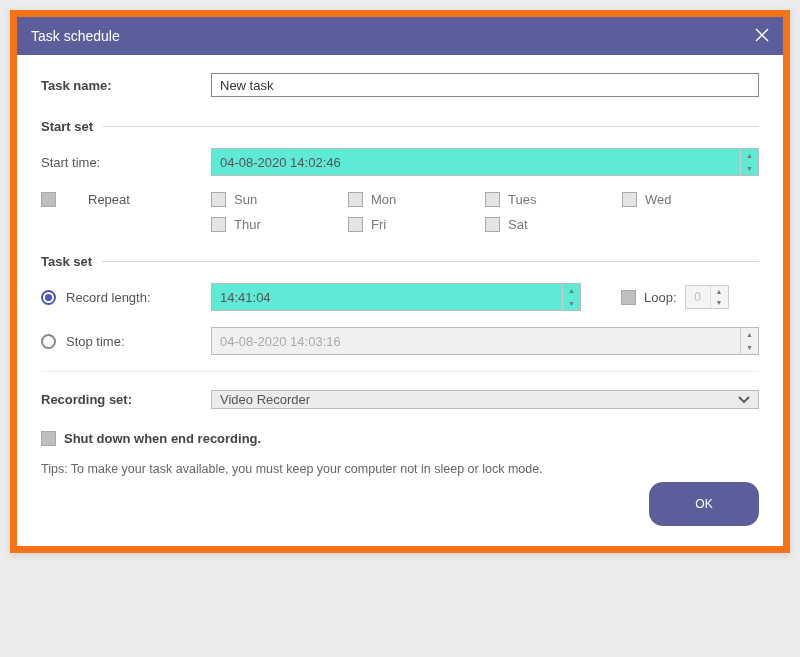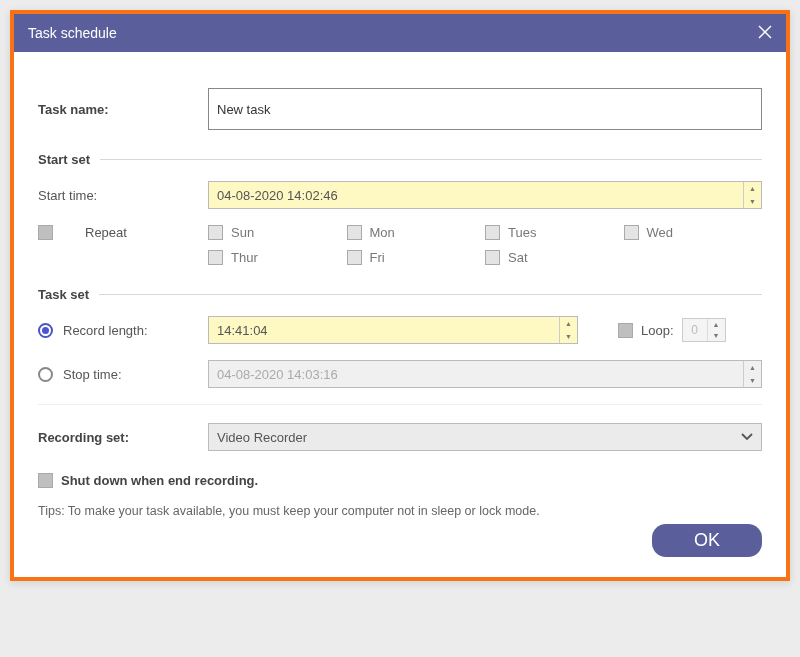--- a/index.html
+++ b/index.html
@@ -11,56 +11,56 @@
     font-size: 13px;
     color: #555;
     width: 800px;
     height: 657px;
     overflow: hidden;
   }
   .dialog {
     margin: 10px;
     width: 780px;
     background: #fff;
-    border: 4px solid #f97316;
+    border: 7px solid #f97316;
     box-shadow: 0 2px 8px rgba(0,0,0,0.12);
   }
   .titlebar {
     background: #5a5e9b;
     color: #fff;
     height: 38px;
     display: flex;
     align-items: center;
     padding: 0 14px;
     justify-content: space-between;
   }
   .titlebar .title { font-size: 14px; }
   .close-x {
     cursor: pointer;
     font-size: 18px;
     line-height: 1;
   }
   .content {
-    padding: 36px 24px 18px 24px;
+    padding: 18px 24px 18px 24px;
   }
   .row {
     display: flex;
     align-items: center;
     margin-bottom: 16px;
   }
   .row-label {
     width: 170px;
     flex-shrink: 0;
     color: #555;
   }
   .bold { font-weight: bold; color:#444; }
   .text-input {
     flex: 1;
     border: 1px solid #888;
-    height: 42px;
+    height: 24px;
     padding: 2px 8px;
     font-size: 13px;
     color: #333;
     background:#fff;
   }
   .section-head {
     display: flex;
     align-items: center;
     margin: 22px 0 14px 0;
   }
@@ -72,21 +72,21 @@
   .section-head .sh-line {
     flex: 1;
     height: 1px;
     background: #d8d8d8;
   }
   .spinner-box {
     flex: 1;
     display: flex;
     align-items: stretch;
     border: 1px solid #bbb;
-    background: #fef9c3;
+    background: #5eead4;
     height: 28px;
   }
   .spinner-box.disabled { color:#aaa; background:#f0f0f0;}
   .spinner-box .val {
     flex: 1;
     display: flex;
     align-items: center;
     padding: 0 8px;
     font-size: 13px;
   }
@@ -141,21 +141,21 @@
     width:7px; height:7px;
     background:#4a55c8;
     border-radius:50%;
   }
   .select-box {
     flex:1;
     display:flex;
     align-items:center;
     border:1px solid #bbb;
     background:#ebebeb;
-    height:28px;
+    height:19px;
     padding:0 8px;
     justify-content: space-between;
   }
   .chev {
     font-size: 12px;
     color:#555;
   }
   .loop-group {
     display:flex;
     align-items:center;
@@ -181,22 +181,22 @@
     display:flex;
     justify-content:flex-end;
     padding: 6px 0 2px 0;
   }
   .ok-btn {
     background:#5a5e9b;
     color:#fff;
     border:none;
     border-radius: 14px;
     width: 110px;
-    height: 33px;
-    font-size: 18px;
+    height: 44px;
+    font-size: 12px;
     cursor:pointer;
   }
 </style>
 </head>
 <body>
 
 <div class="dialog">
   <div class="titlebar">
     <span class="title">Task schedule</span>
     <span class="close-x">

